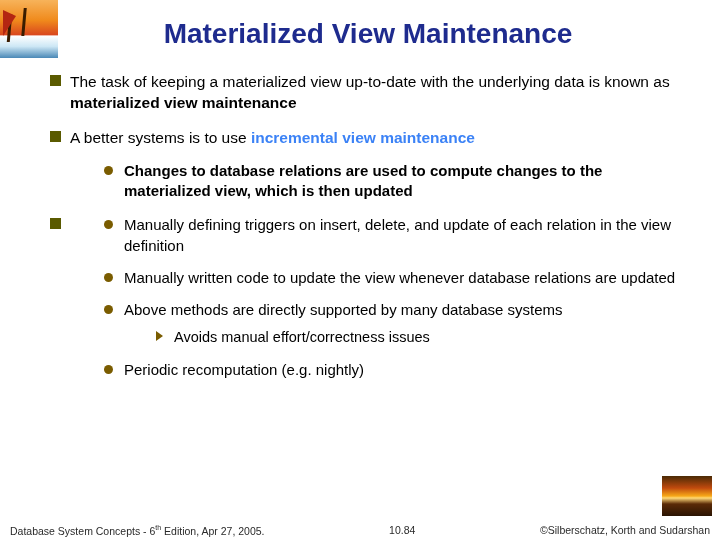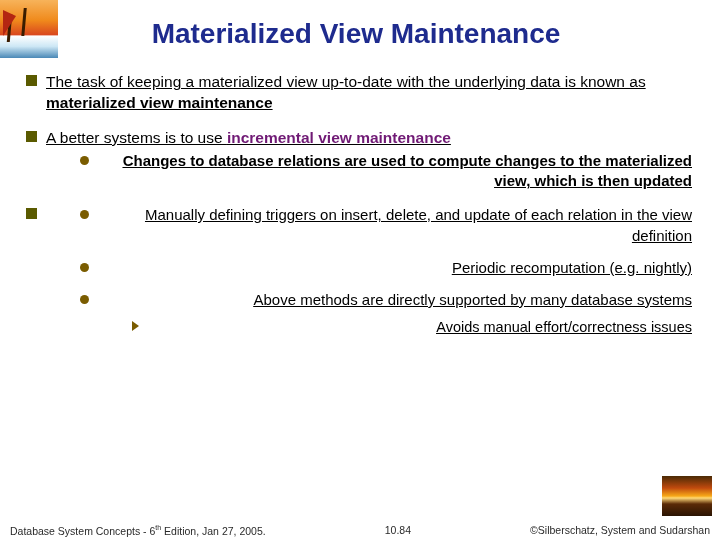--- a/index.html
+++ b/index.html
@@ -8,21 +8,21 @@
     height: 540px;
     font-family: Arial, Helvetica, sans-serif;
     background: #fff;
     position: relative;
     overflow: hidden;
   }
   .slide {
     width: 100%;
     height: 100%;
     position: relative;
-    padding: 8px 28px 0 20px;
+    padding: 8px 28px 0 44px;
   }
   .logo-top {
     position: absolute;
     top: 0; left: 0;
     width: 58px; height: 58px;
     background: linear-gradient(180deg, #f7b35a 0%, #f08a1c 35%, #d9481e 60%, #fff 62%, #cde7f5 80%, #4a88b6 100%);
   }
   .logo-top::before {
     content: "";
     position: absolute;
@@ -47,39 +47,38 @@
     width: 50px; height: 40px;
     background: linear-gradient(180deg, #4a2a05 0%, #c04a0e 30%, #f7a818 50%, #ffd978 55%, #5a2a07 70%, #2a1403 100%);
   }
   .title {
     text-align: center;
     color: #1e2b8e;
     font-size: 28px;
     font-weight: bold;
     margin: 10px 0 22px 0;
   }
-  ul { list-style: none; text-decoration: underline; }
+  ul { list-style: none; }
   .l1 > li {
     position: relative;
     padding-left: 26px;
     font-size: 15.5px;
     line-height: 1.35;
     margin-bottom: 14px;
     color: #000;
   }
   .l1 > li::before {
     content: "";
     position: absolute;
     left: 6px; top: 3px;
     width: 11px; height: 11px;
     background: #5a5a00;
   }
   .l2 {
-    margin-top: 2px;
-    text-align: right;
+    margin-top: 12px;
   }
   .l2 > li {
     position: relative;
     padding-left: 24px;
     margin-left: 30px;
     font-size: 15px;
     line-height: 1.35;
     margin-bottom: 12px;
   }
   .l2 > li::before {
@@ -104,21 +103,21 @@
   .l3 > li::before {
     content: "";
     position: absolute;
     left: 2px; top: 3px;
     width: 0; height: 0;
     border-left: 7px solid #7a5c00;
     border-top: 5px solid transparent;
     border-bottom: 5px solid transparent;
   }
   .bold { font-weight: bold; }
-  .red { color: #701a75; }
+  .red { color: #3b82f6; }
   .footer {
     position: absolute;
     left: 0; right: 0; bottom: 4px;
     display: flex;
     justify-content: space-between;
     align-items: baseline;
     font-size: 10.5px;
     color: #2a2a2a;
     padding: 0 10px;
   }
@@ -143,36 +142,39 @@
           <span>Changes to database relations are used to compute changes to the materialized view, which is then updated</span>
         </li>
       </ul>
     </li>
     <li>
       <ul class="l2">
         <li>
           <span>Manually defining triggers on insert, delete, and update of each relation in the view definition</span>
         </li>
         <li>
-          <span>Periodic recomputation (e.g. nightly)</span>
+          <span>Manually written code to update the view whenever database relations are updated</span>
         </li>
         <li>
           <span>Above methods are directly supported by many database systems</span>
           <ul class="l3">
             <li>
               <span>Avoids manual effort/correctness issues</span>
             </li>
           </ul>
         </li>
+        <li>
+          <span>Periodic recomputation (e.g. nightly)</span>
+        </li>
       </ul>
     </li>
   </ul>
 
   <div class="logo-bottom"></div>
 
   <div class="footer">
     <div class="left">
-      <span>Database System Concepts - 6</span><sup>th</sup><span> Edition, Jan 27, 2005.</span>
+      <span>Database System Concepts - 6</span><sup>th</sup><span> Edition, Apr 27, 2005.</span>
     </div>
     <div>10.84</div>
-    <div>©Silberschatz, System and Sudarshan</div>
+    <div>©Silberschatz, Korth and Sudarshan</div>
   </div>
 </div>
 
 </body></html>

